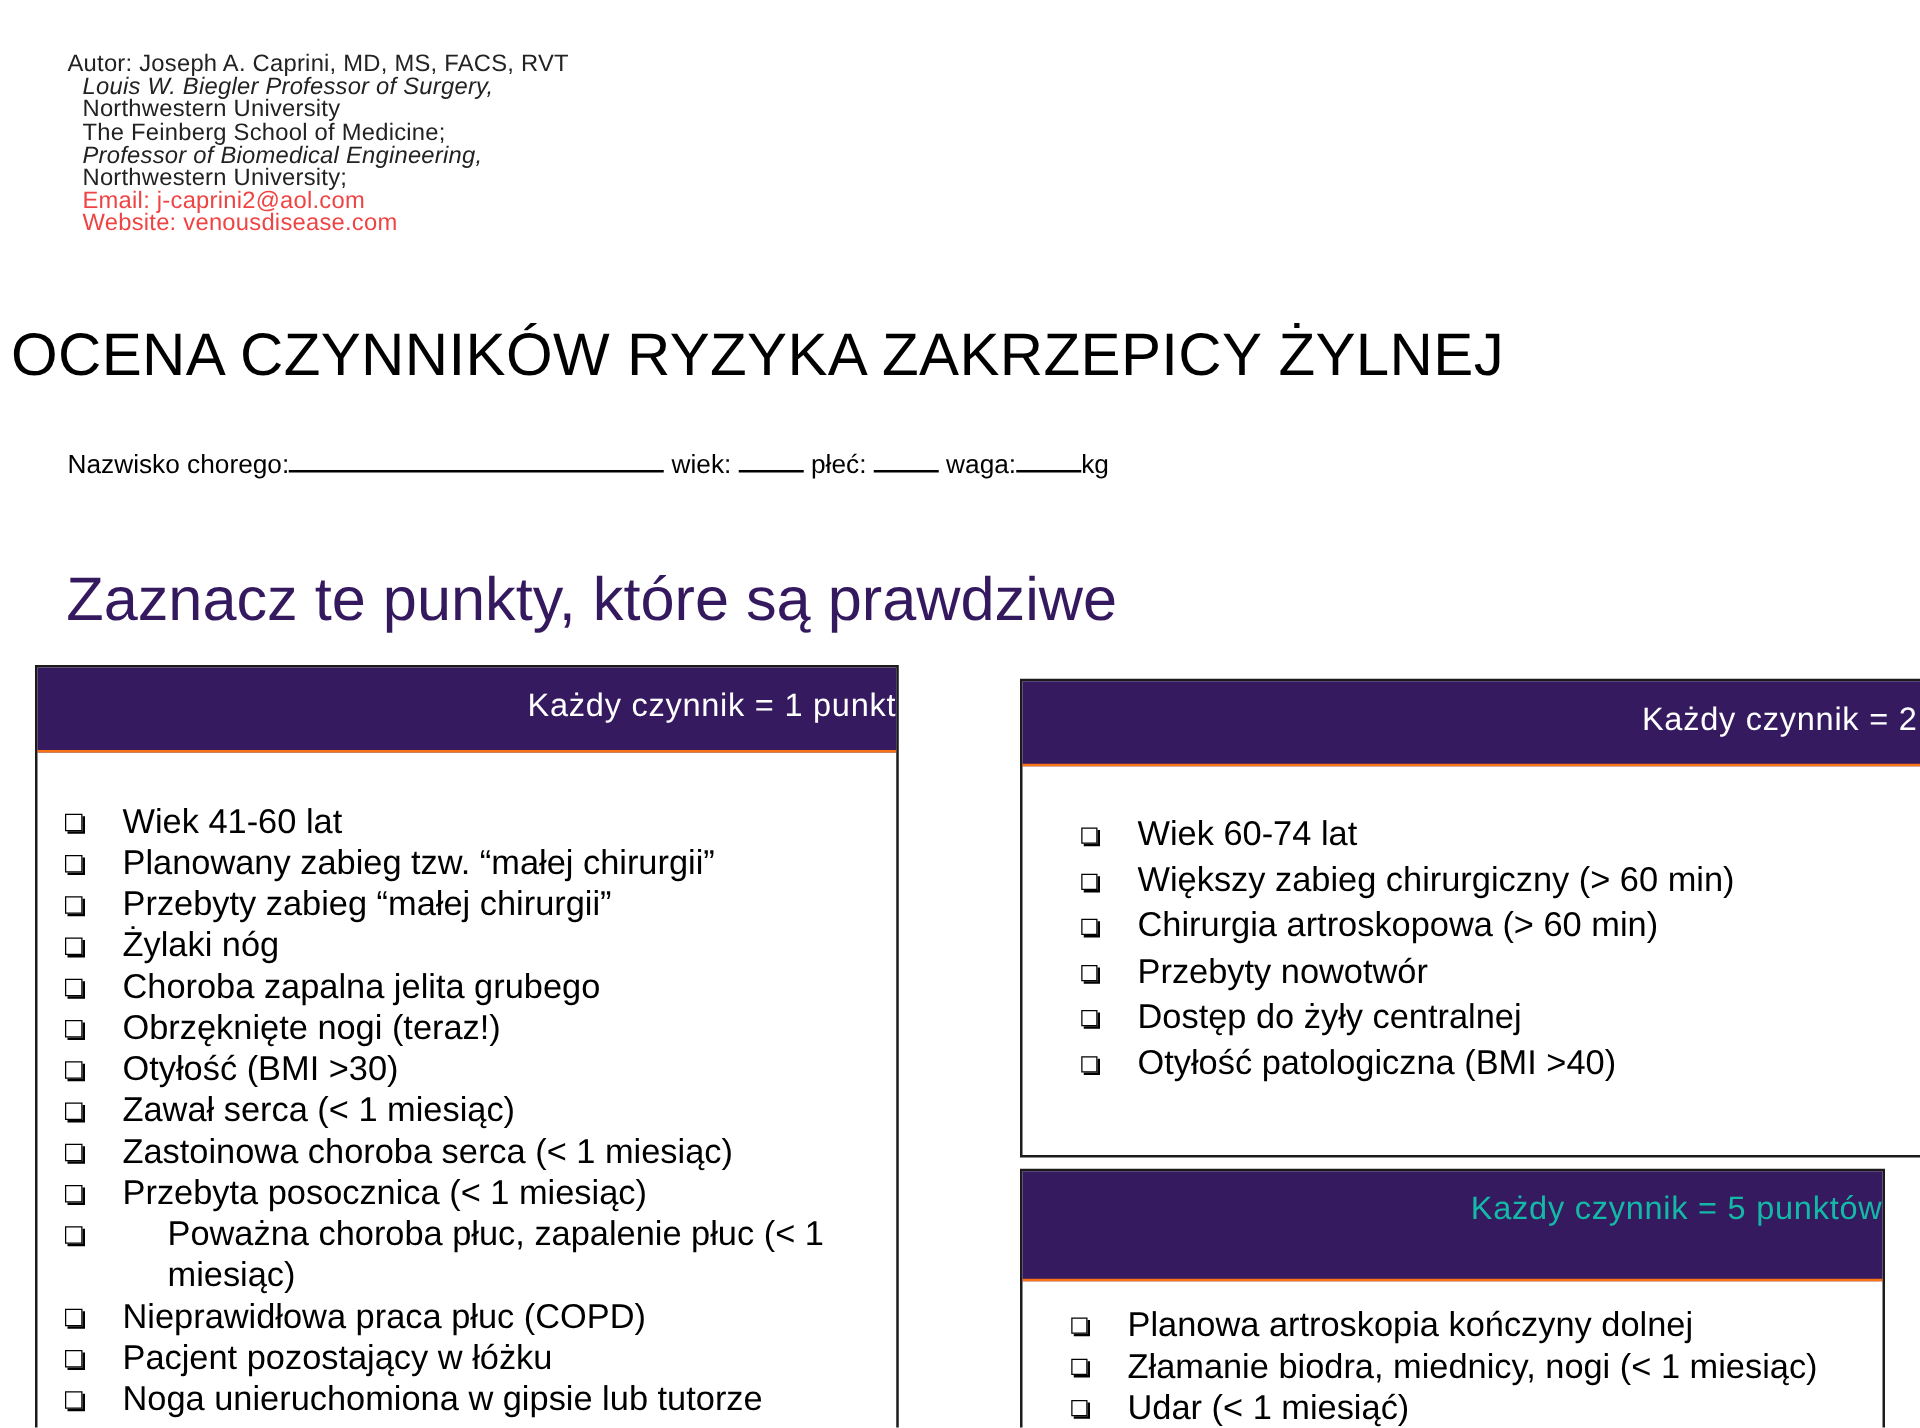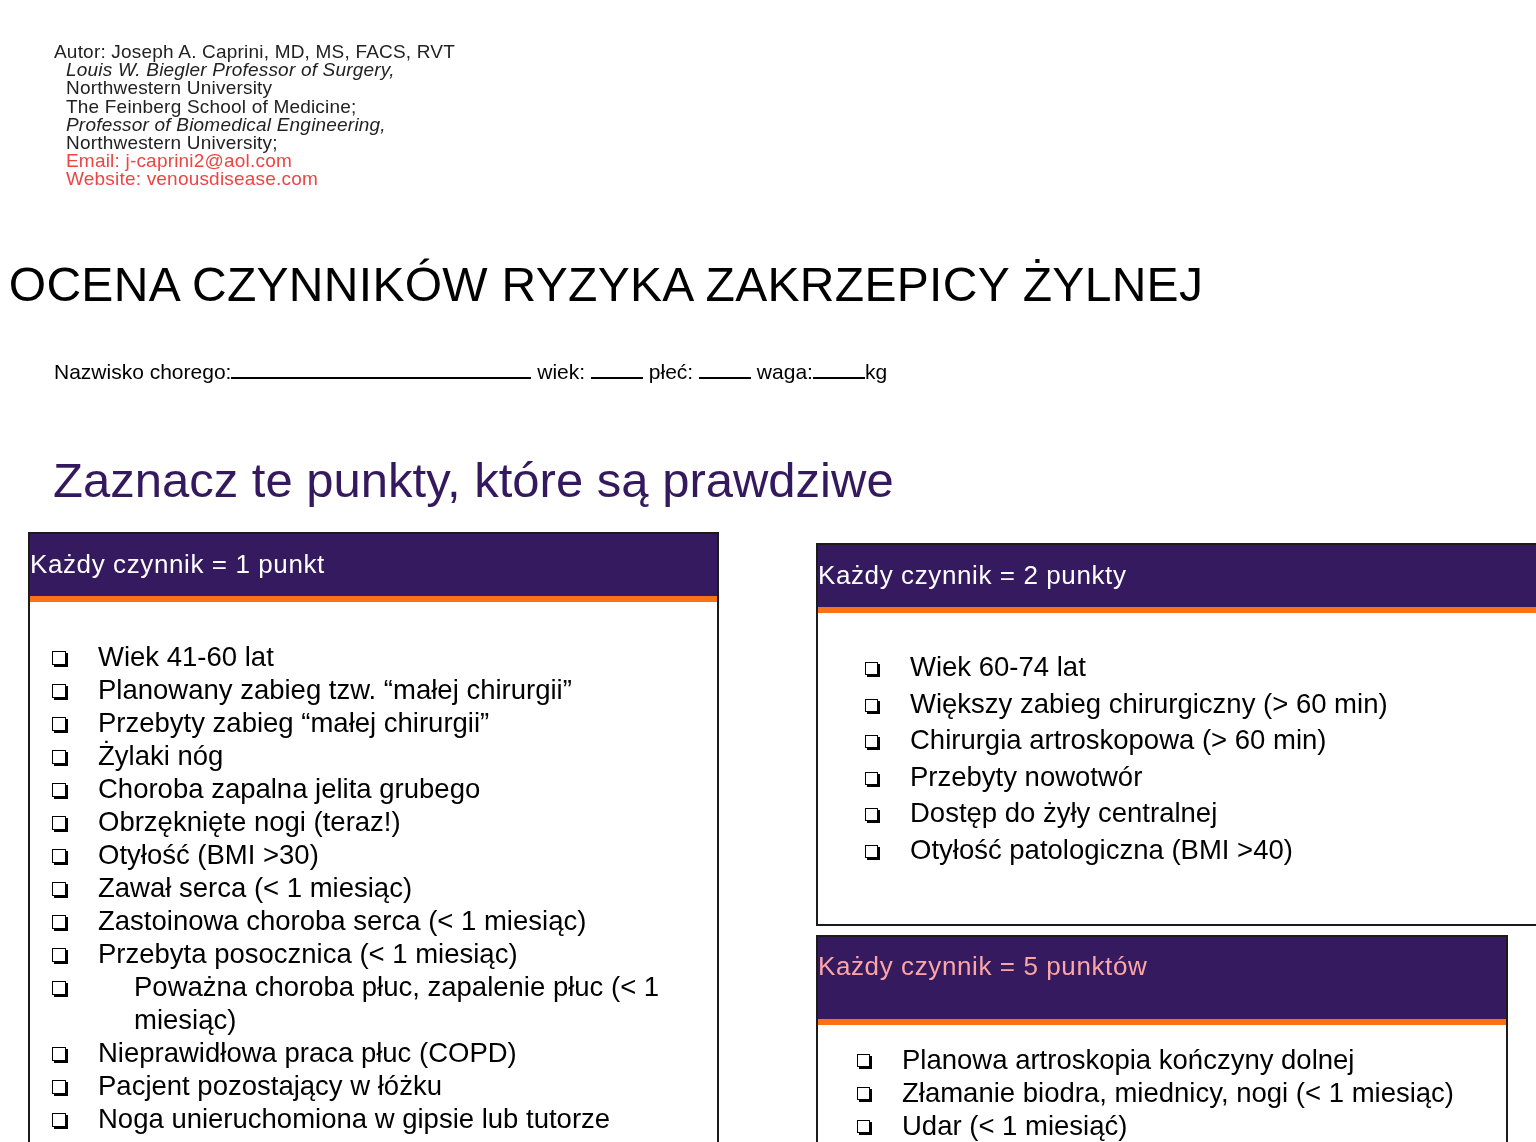--- a/index.html
+++ b/index.html
@@ -36,25 +36,25 @@
       position: absolute; left: 53px; top: 448px;
       font-size: 49px; line-height: 64px; color: #35195e;
       white-space: nowrap;
     }
 
     .box {
       position: absolute; border: 2px solid #1b1b1b; background: #fff;
     }
     .box-header {
       background: #351a60; color: #ffffff;
-      text-align: left; font-size: 26px;
-      border-bottom: 6px solid #f97316;
+      text-align: right; font-size: 26px;
+      border-bottom: 2px solid #f97316;
       letter-spacing: 0.6px;
     }
-    .box-header.green { color: #fca5a5; }
+    .box-header.green { color: #14b8a6; }
     .factor-list { list-style: none; }
     .factor-item {
       display: flex; align-items: flex-start;
       font-size: 27.5px; line-height: 33px;
     }
     .cb {
       flex: 0 0 auto; width: 14px; height: 14px; margin-top: 11px;
       border: 1.6px solid #000; box-shadow: 2px 2px 0 #000;
       background: #fff;
     }

